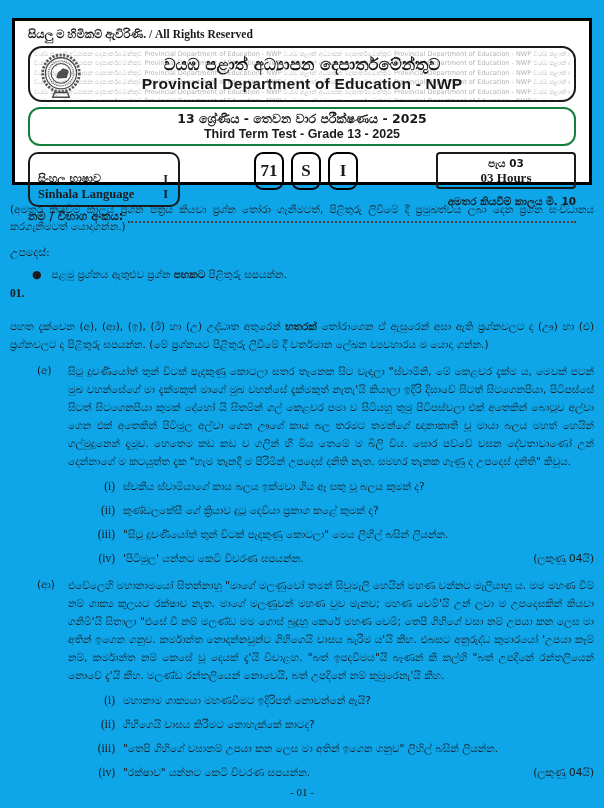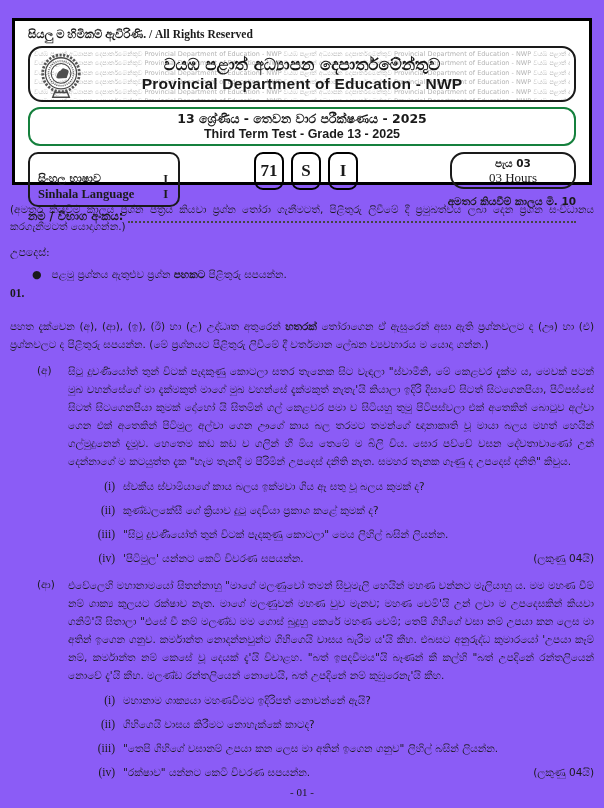--- a/index.html
+++ b/index.html
@@ -1,18 +1,18 @@
 <!DOCTYPE html>
 <html><head>
 <meta charset="utf-8">
 <style>
   * { margin:0; padding:0; box-sizing:border-box; }
   html,body { width:604px; height:808px; background:#fff; }
   body { font-family:"DejaVu Sans","Liberation Sans",sans-serif; color:#1a1a1a; }
-  .page { position:relative; width:604px; height:808px; background:#8b5cf6; overflow:hidden; }
+  .page { position:relative; width:604px; height:808px; background:#0ea5e9; overflow:hidden; }
 
   
   .header-frame { position:absolute; left:12px; top:18px; width:580px; height:167px;
                   border:3px solid #000; padding:7px 13px 4px; background:#fff; }
   .rights-line { font-family:"Liberation Serif",serif; font-weight:bold; font-size:11.5px; }
 
   .dept-box { position:relative; margin-top:5px; border:2px solid #1a1a1a; border-radius:14px;
               height:56px; overflow:hidden; display:flex; flex-direction:column;
               align-items:center; justify-content:center; }
   .watermark { position:absolute; inset:0; padding:2px 4px; z-index:0; }
@@ -32,24 +32,24 @@
   .subject-box .srow { display:flex; justify-content:space-between; font-weight:bold; }
   .subj-si { font-size:11px; line-height:14.5px; }
   .subj-en { font-family:"Liberation Serif",serif; font-size:12.5px; line-height:14.5px; }
   .roman { font-family:"Liberation Serif",serif; font-size:12.5px; }
 
   .codes { display:flex; gap:7px; margin-left:74px; }
   .code-box { min-width:30px; height:38px; padding:0 4px; border:2.5px solid #000; border-radius:9px;
               display:flex; align-items:center; justify-content:center;
               font-family:"Liberation Serif",serif; font-weight:bold; font-size:17px; }
 
-  .time-box { margin-left:auto; width:126px; border:2px solid #1a1a1a; border-radius:14px;
+  .time-box { margin-left:auto; width:140px; border:2px solid #1a1a1a; border-radius:4px;
               text-align:center; padding:2px 4px; }
   .time-si { font-weight:bold; font-size:10.5px; line-height:14px; }
-  .time-en { font-family:"Liberation Serif",serif; font-weight:normal; font-size:13px; line-height:15px; }
+  .time-en { font-family:"Liberation Serif",serif; font-weight:bold; font-size:13px; line-height:15px; }
 
   .extra-time { text-align:right; font-weight:bold; font-size:10.5px; margin-top:1px; }
   .name-row { display:flex; align-items:flex-end; margin-top:1px; }
   .name-label { font-weight:bold; font-size:11.5px; white-space:nowrap; }
   .name-line { flex:1; border-bottom:2px dotted #444; height:11px; margin-left:5px; }
 
   
   .main { position:absolute; left:10px; right:10px; top:201px; font-size:10.5px; line-height:17px; }
   .note { text-align:justify; }
   .instr-heading { font-weight:normal; margin-top:9px; font-size:11px; }

